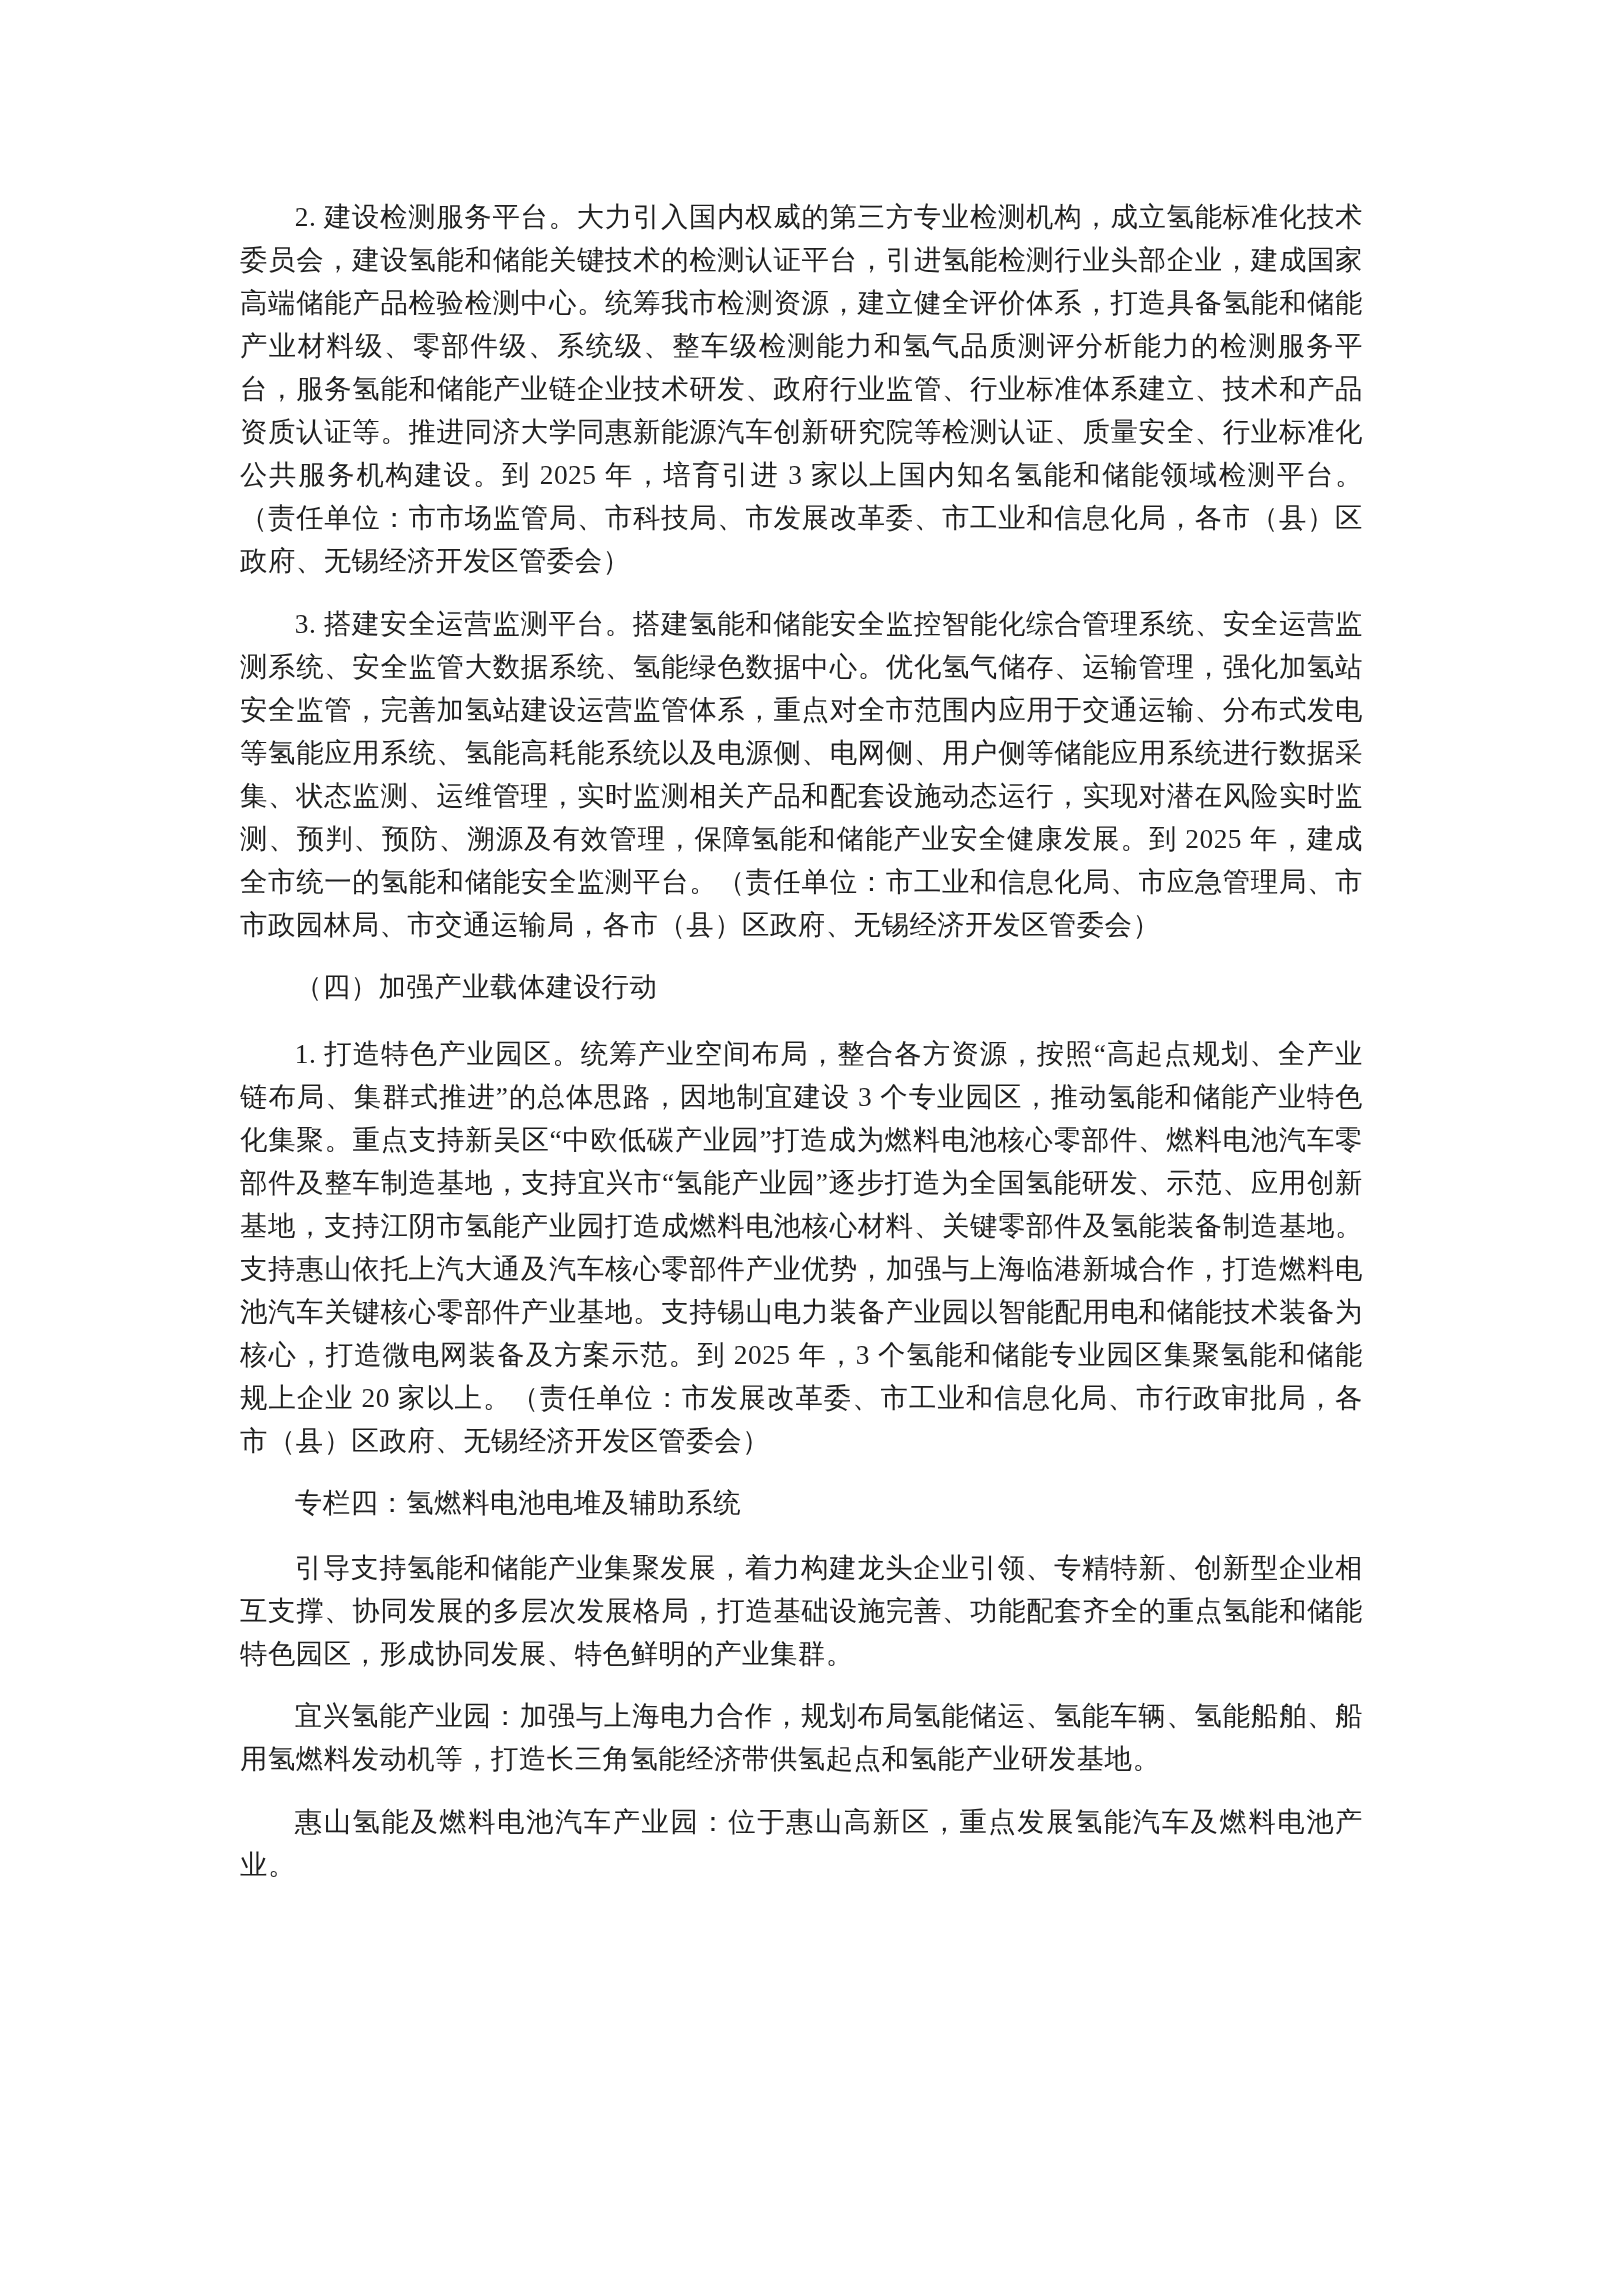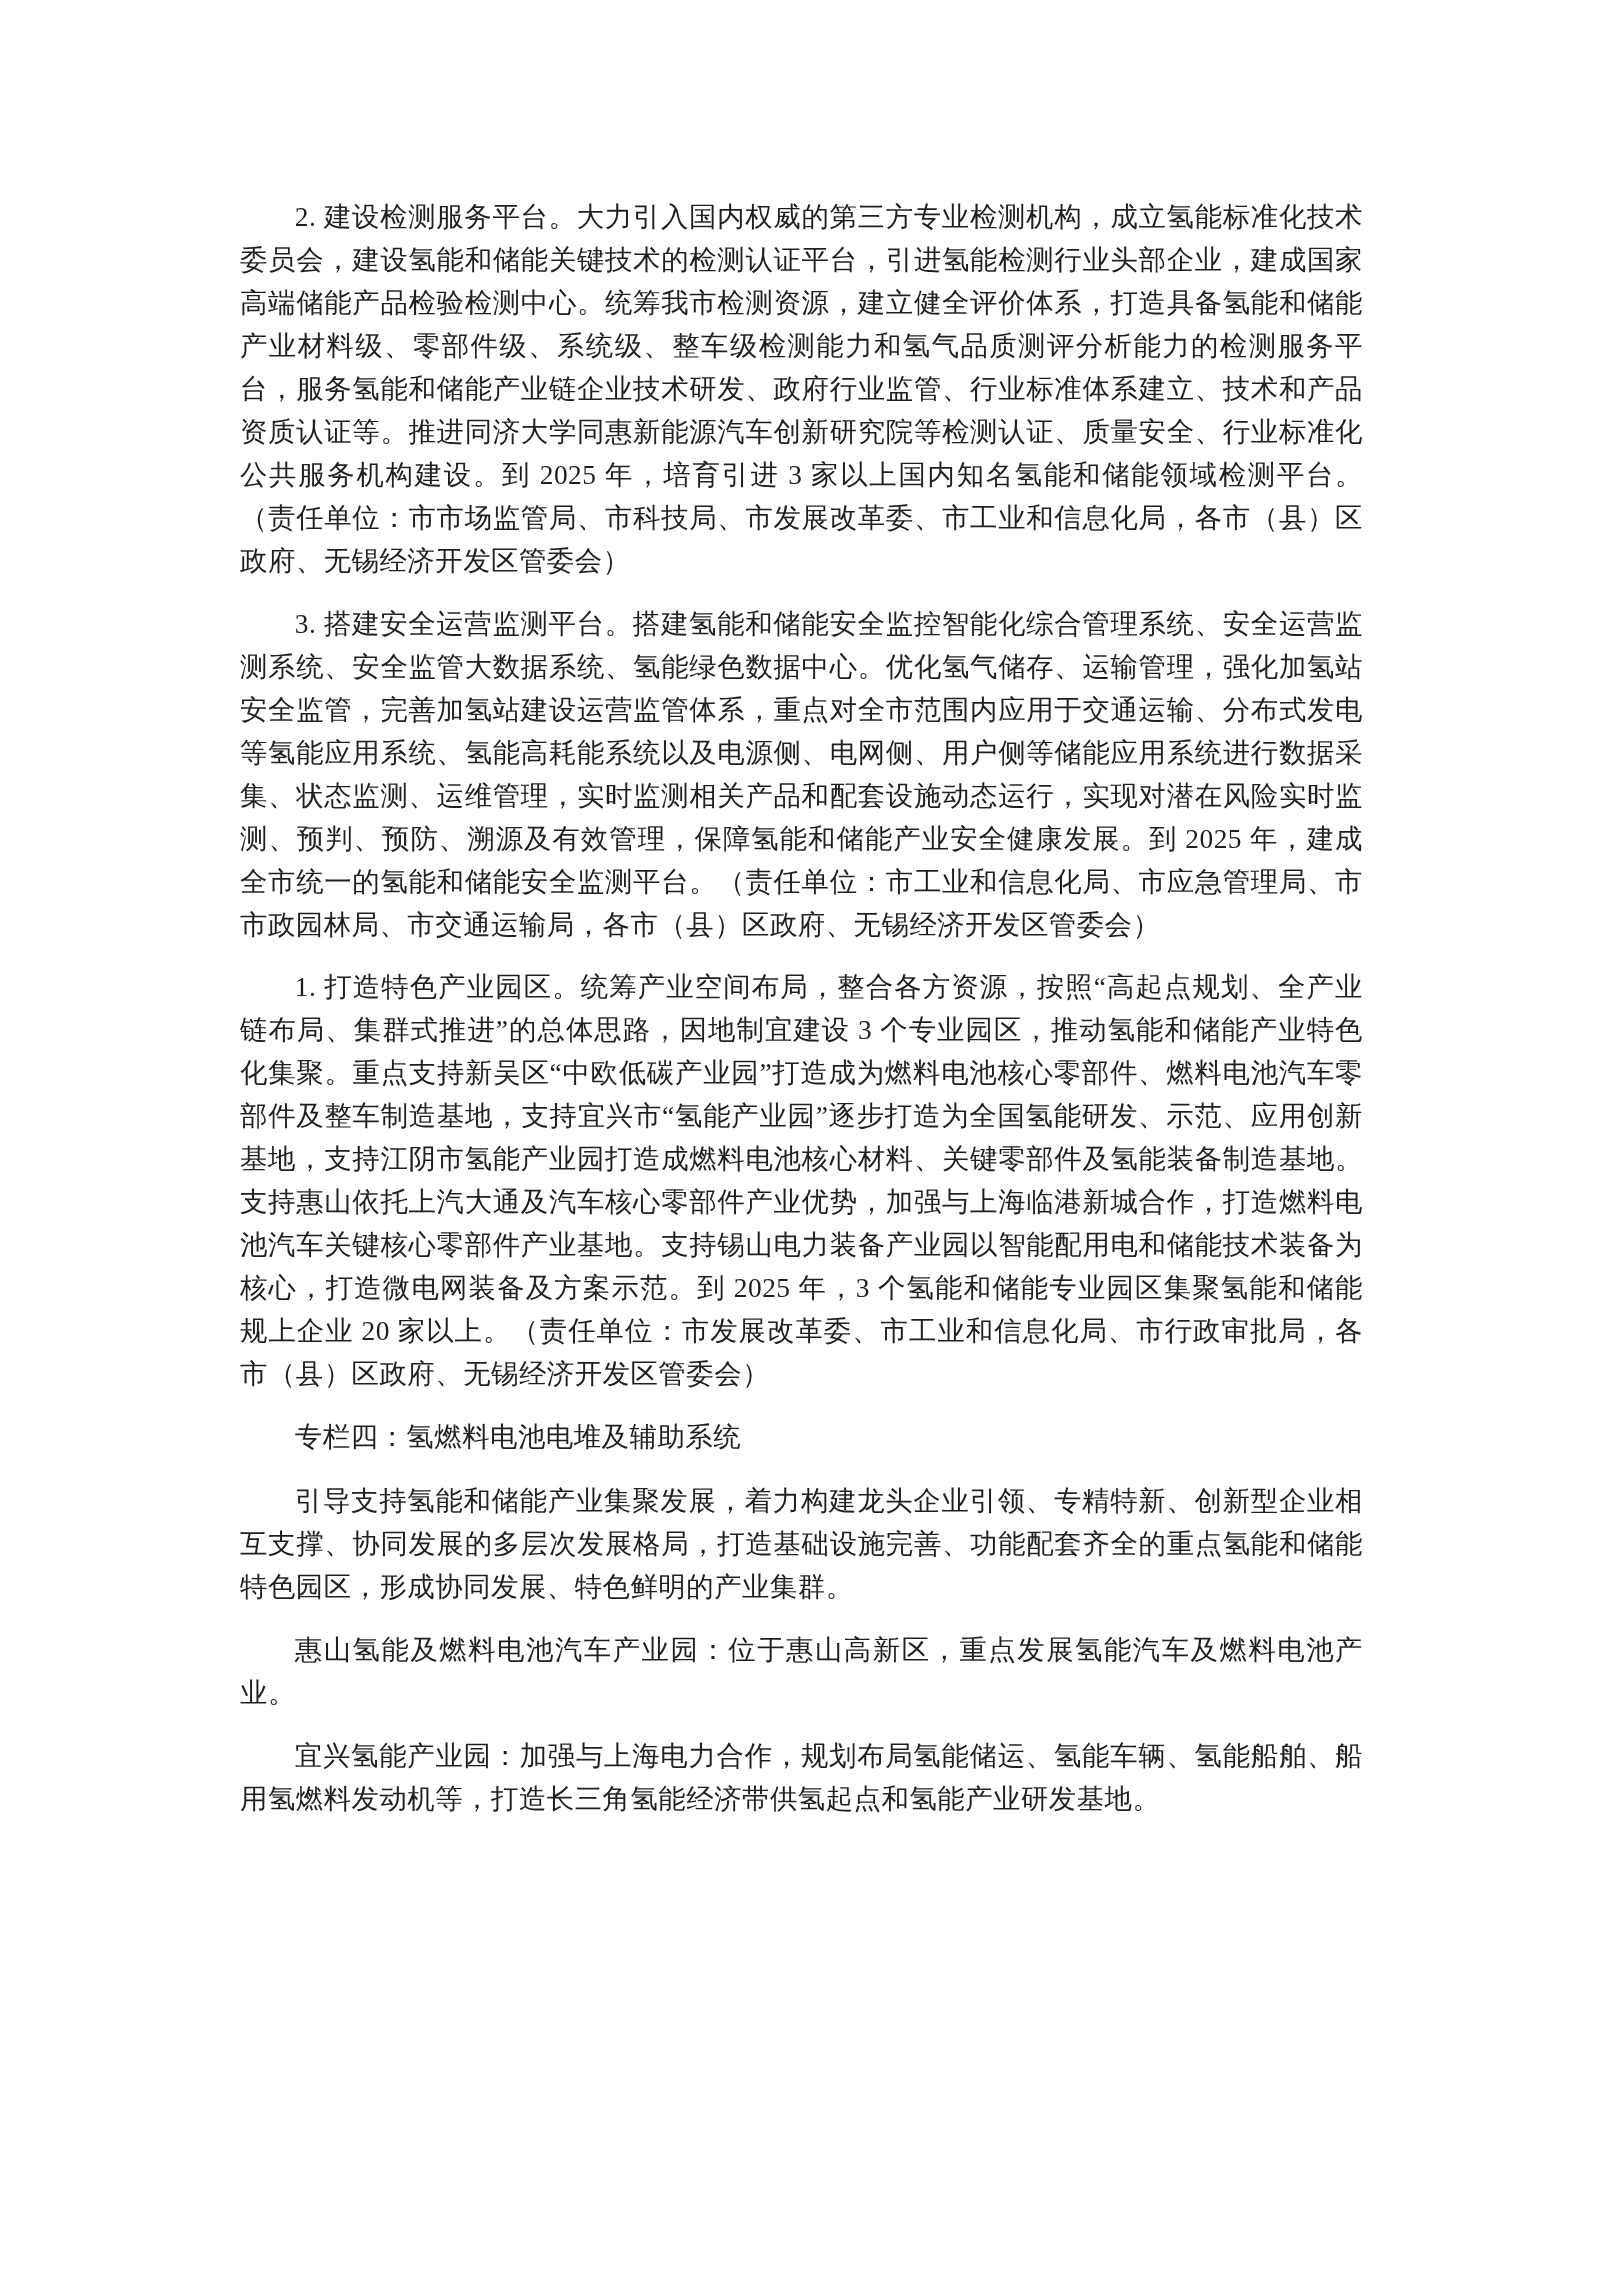--- a/index.html
+++ b/index.html
@@ -52,26 +52,27 @@
 </style>
 </head>
 <body>
 
 <div class="page">
   <div class="content">
     <p class="body">2. 建设检测服务平台。大力引入国内权威的第三方专业检测机构，成立氢能标准化技术委员会，建设氢能和储能关键技术的检测认证平台，引进氢能检测行业头部企业，建成国家高端储能产品检验检测中心。统筹我市检测资源，建立健全评价体系，打造具备氢能和储能产业材料级、零部件级、系统级、整车级检测能力和氢气品质测评分析能力的检测服务平台，服务氢能和储能产业链企业技术研发、政府行业监管、行业标准体系建立、技术和产品资质认证等。推进同济大学同惠新能源汽车创新研究院等检测认证、质量安全、行业标准化公共服务机构建设。到 2025 年，培育引进 3 家以上国内知名氢能和储能领域检测平台。（责任单位：市市场监管局、市科技局、市发展改革委、市工业和信息化局，各市（县）区政府、无锡经济开发区管委会）</p>
 
     <p class="body">3. 搭建安全运营监测平台。搭建氢能和储能安全监控智能化综合管理系统、安全运营监测系统、安全监管大数据系统、氢能绿色数据中心。优化氢气储存、运输管理，强化加氢站安全监管，完善加氢站建设运营监管体系，重点对全市范围内应用于交通运输、分布式发电等氢能应用系统、氢能高耗能系统以及电源侧、电网侧、用户侧等储能应用系统进行数据采集、状态监测、运维管理，实时监测相关产品和配套设施动态运行，实现对潜在风险实时监测、预判、预防、溯源及有效管理，保障氢能和储能产业安全健康发展。到 2025 年，建成全市统一的氢能和储能安全监测平台。（责任单位：市工业和信息化局、市应急管理局、市市政园林局、市交通运输局，各市（县）区政府、无锡经济开发区管委会）</p>
 
+    <p class="heading">（四）加强产业载体建设行动</p>
 
     <p class="body">1. 打造特色产业园区。统筹产业空间布局，整合各方资源，按照“高起点规划、全产业链布局、集群式推进”的总体思路，因地制宜建设 3 个专业园区，推动氢能和储能产业特色化集聚。重点支持新吴区“中欧低碳产业园”打造成为燃料电池核心零部件、燃料电池汽车零部件及整车制造基地，支持宜兴市“氢能产业园”逐步打造为全国氢能研发、示范、应用创新基地，支持江阴市氢能产业园打造成燃料电池核心材料、关键零部件及氢能装备制造基地。支持惠山依托上汽大通及汽车核心零部件产业优势，加强与上海临港新城合作，打造燃料电池汽车关键核心零部件产业基地。支持锡山电力装备产业园以智能配用电和储能技术装备为核心，打造微电网装备及方案示范。到 2025 年，3 个氢能和储能专业园区集聚氢能和储能规上企业 20 家以上。（责任单位：市发展改革委、市工业和信息化局、市行政审批局，各市（县）区政府、无锡经济开发区管委会）</p>
 
     <p class="subheading">专栏四：氢燃料电池电堆及辅助系统</p>
 
     <p class="body">引导支持氢能和储能产业集聚发展，着力构建龙头企业引领、专精特新、创新型企业相互支撑、协同发展的多层次发展格局，打造基础设施完善、功能配套齐全的重点氢能和储能特色园区，形成协同发展、特色鲜明的产业集群。</p>
 
 
+    <p class="body">宜兴氢能产业园：加强与上海电力合作，规划布局氢能储运、氢能车辆、氢能船舶、船用氢燃料发动机等，打造长三角氢能经济带供氢起点和氢能产业研发基地。</p>
+
     <p class="body">惠山氢能及燃料电池汽车产业园：位于惠山高新区，重点发展氢能汽车及燃料电池产业。</p>
-
-    <p class="body">宜兴氢能产业园：加强与上海电力合作，规划布局氢能储运、氢能车辆、氢能船舶、船用氢燃料发动机等，打造长三角氢能经济带供氢起点和氢能产业研发基地。</p>
   </div>
 </div>
 
 
 </body></html>

